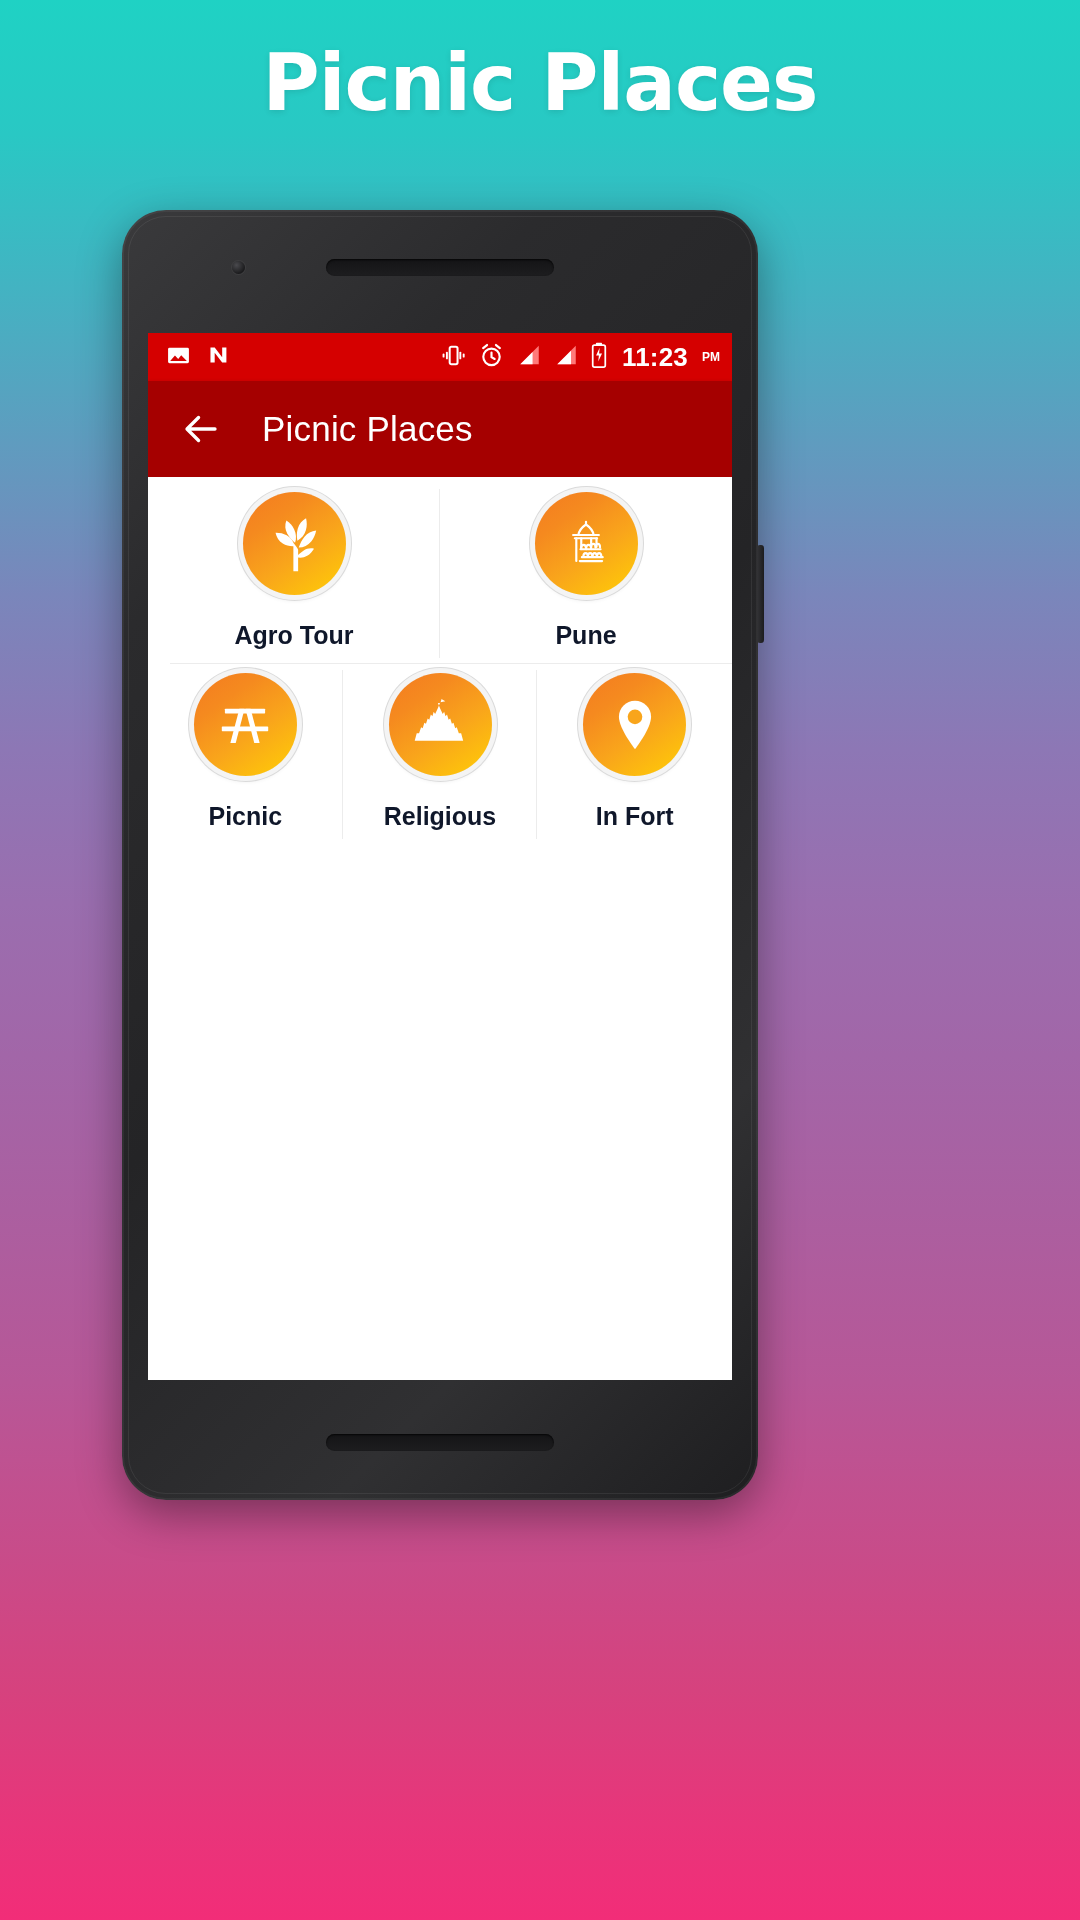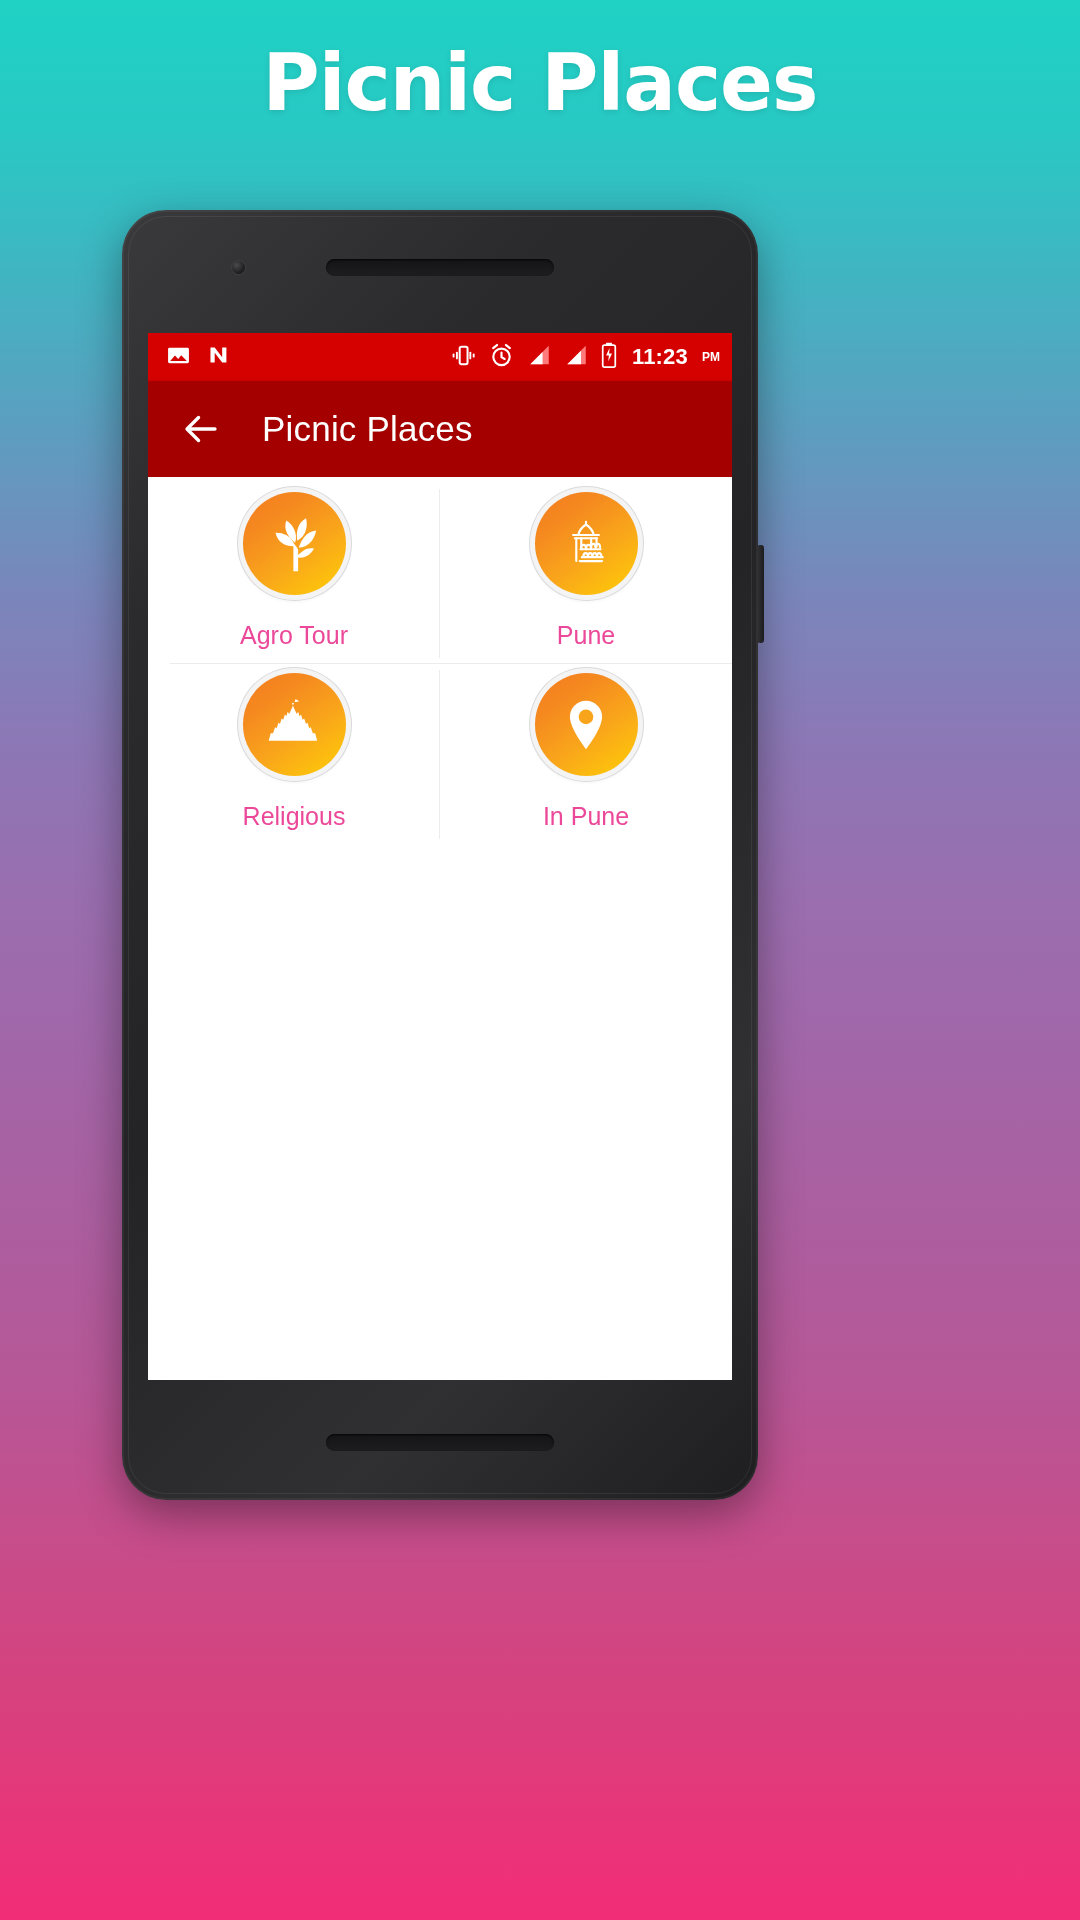--- a/index.html
+++ b/index.html
@@ -92,21 +92,21 @@
     height:48px; width:100%;
     background:#D50000;
     display:flex; align-items:center;
     padding:0 12px 0 18px;
     color:#ffffff;
   }
   .sb-left{ display:flex; align-items:center; gap:16px; }
   .sb-right{ display:flex; align-items:center; gap:11px; margin-left:auto; }
   .sb-icon{ display:block; }
   .sb-time{
-    font-size:22px; font-weight:bold; color:#fff;
+    font-size:26px; font-weight:bold; color:#fff;
     letter-spacing:0.2px; margin-left:3px;
     font-family:"Liberation Sans", sans-serif;
   }
   .sb-ampm{ font-size:12px; font-weight:bold; margin-left:3px; }
 
   
   .app-bar{
     height:96px; width:100%;
     background:#A50000;
     display:flex; align-items:center;
@@ -153,22 +153,22 @@
     width:103px; height:103px; border-radius:50%;
     background:linear-gradient(145deg,#f47b20 0%,#f58a1f 28%,#f9a51b 58%,#fdc00d 85%,#ffcc06 100%);
     box-shadow:0 0 0 5px #f4f4f4, 0 0 0 6px #dadada, 0 3px 6px rgba(0,0,0,0.20);
     display:flex; align-items:center; justify-content:center;
     position:relative;
   }
   .icon-circle svg{ display:block; }
   .cell-label{
     margin-top:26px;
     font-size:25px;
-    color:#ec4899;
-    font-weight:400;
+    color:#0f172a;
+    font-weight:700;
     text-align:center;
     white-space:nowrap;
     font-family:"Liberation Sans", sans-serif;
   }
 </style>
 </head>
 <body>
 
 <div class="banner-title">Picnic Places</div>
 
@@ -289,40 +289,53 @@
             </svg>
           </div>
           <div class="cell-label">Pune</div>
         </div>
 
 
       </div>
 
       <div class="grid-row row-2">
 
+        <div class="grid-cell">
+          <div class="icon-circle">
+            <svg width="66" height="66" viewBox="0 0 64 64">
+              <g fill="#ffffff">
+                <rect x="12.5" y="16.2" width="39" height="4.6" rx="0.6"></rect>
+                <rect x="9.5" y="33.4" width="45" height="4.6" rx="0.6"></rect>
+                <polygon points="26.6,16.2 31.6,16.2 23.0,49.4 17.8,49.4"></polygon>
+                <polygon points="32.4,16.2 37.4,16.2 46.2,49.4 41.0,49.4"></polygon>
+              </g>
+            </svg>
+          </div>
+          <div class="cell-label">Picnic</div>
+        </div>
 
         <div class="grid-cell">
           <div class="icon-circle">
             <svg width="68" height="68" viewBox="0 0 64 64">
               <g fill="#ffffff">
                 <path d="M33.4 7.8c-.2.9-.5 1.9-.9 2.8l4.5-.9-4.1-2.3z"></path>
                 <path d="M32 11.4c-1.5 3.8-3 7.1-4.6 10.2l-1.3-2.1-1.3 4.2-1.4-1.5-1.5 4.9-1.5-1.2-1.6 5-1.5-1.1-1.6 5.3-1.5-1-1.9 5.6h-2.2l-1.9 7.2h45.6l-1.9-7.2h-2.2l-1.9-5.6-1.5 1-1.6-5.3-1.5 1.1-1.6-5-1.5 1.2-1.5-4.9-1.4 1.5-1.3-4.2-1.3 2.1c-1.6-3.1-3.1-6.4-4.6-10.2z"></path>
               </g>
             </svg>
           </div>
           <div class="cell-label">Religious</div>
         </div>
 
         <div class="grid-cell">
           <div class="icon-circle">
             <svg width="66" height="66" viewBox="0 0 64 64">
               <path d="M32 8.5c-8.6 0-15.6 7-15.6 15.6 0 11.7 15.6 31.4 15.6 31.4s15.6-19.7 15.6-31.4C47.6 15.5 40.6 8.5 32 8.5z" fill="#ffffff"></path>
               <circle cx="32" cy="24.1" r="7.1" fill="#f9a51b"></circle>
             </svg>
           </div>
-          <div class="cell-label">In Pune</div>
+          <div class="cell-label">In Fort</div>
         </div>
 
       </div>
 
     </div>
   </div>
 </div>
 
 </body></html>

